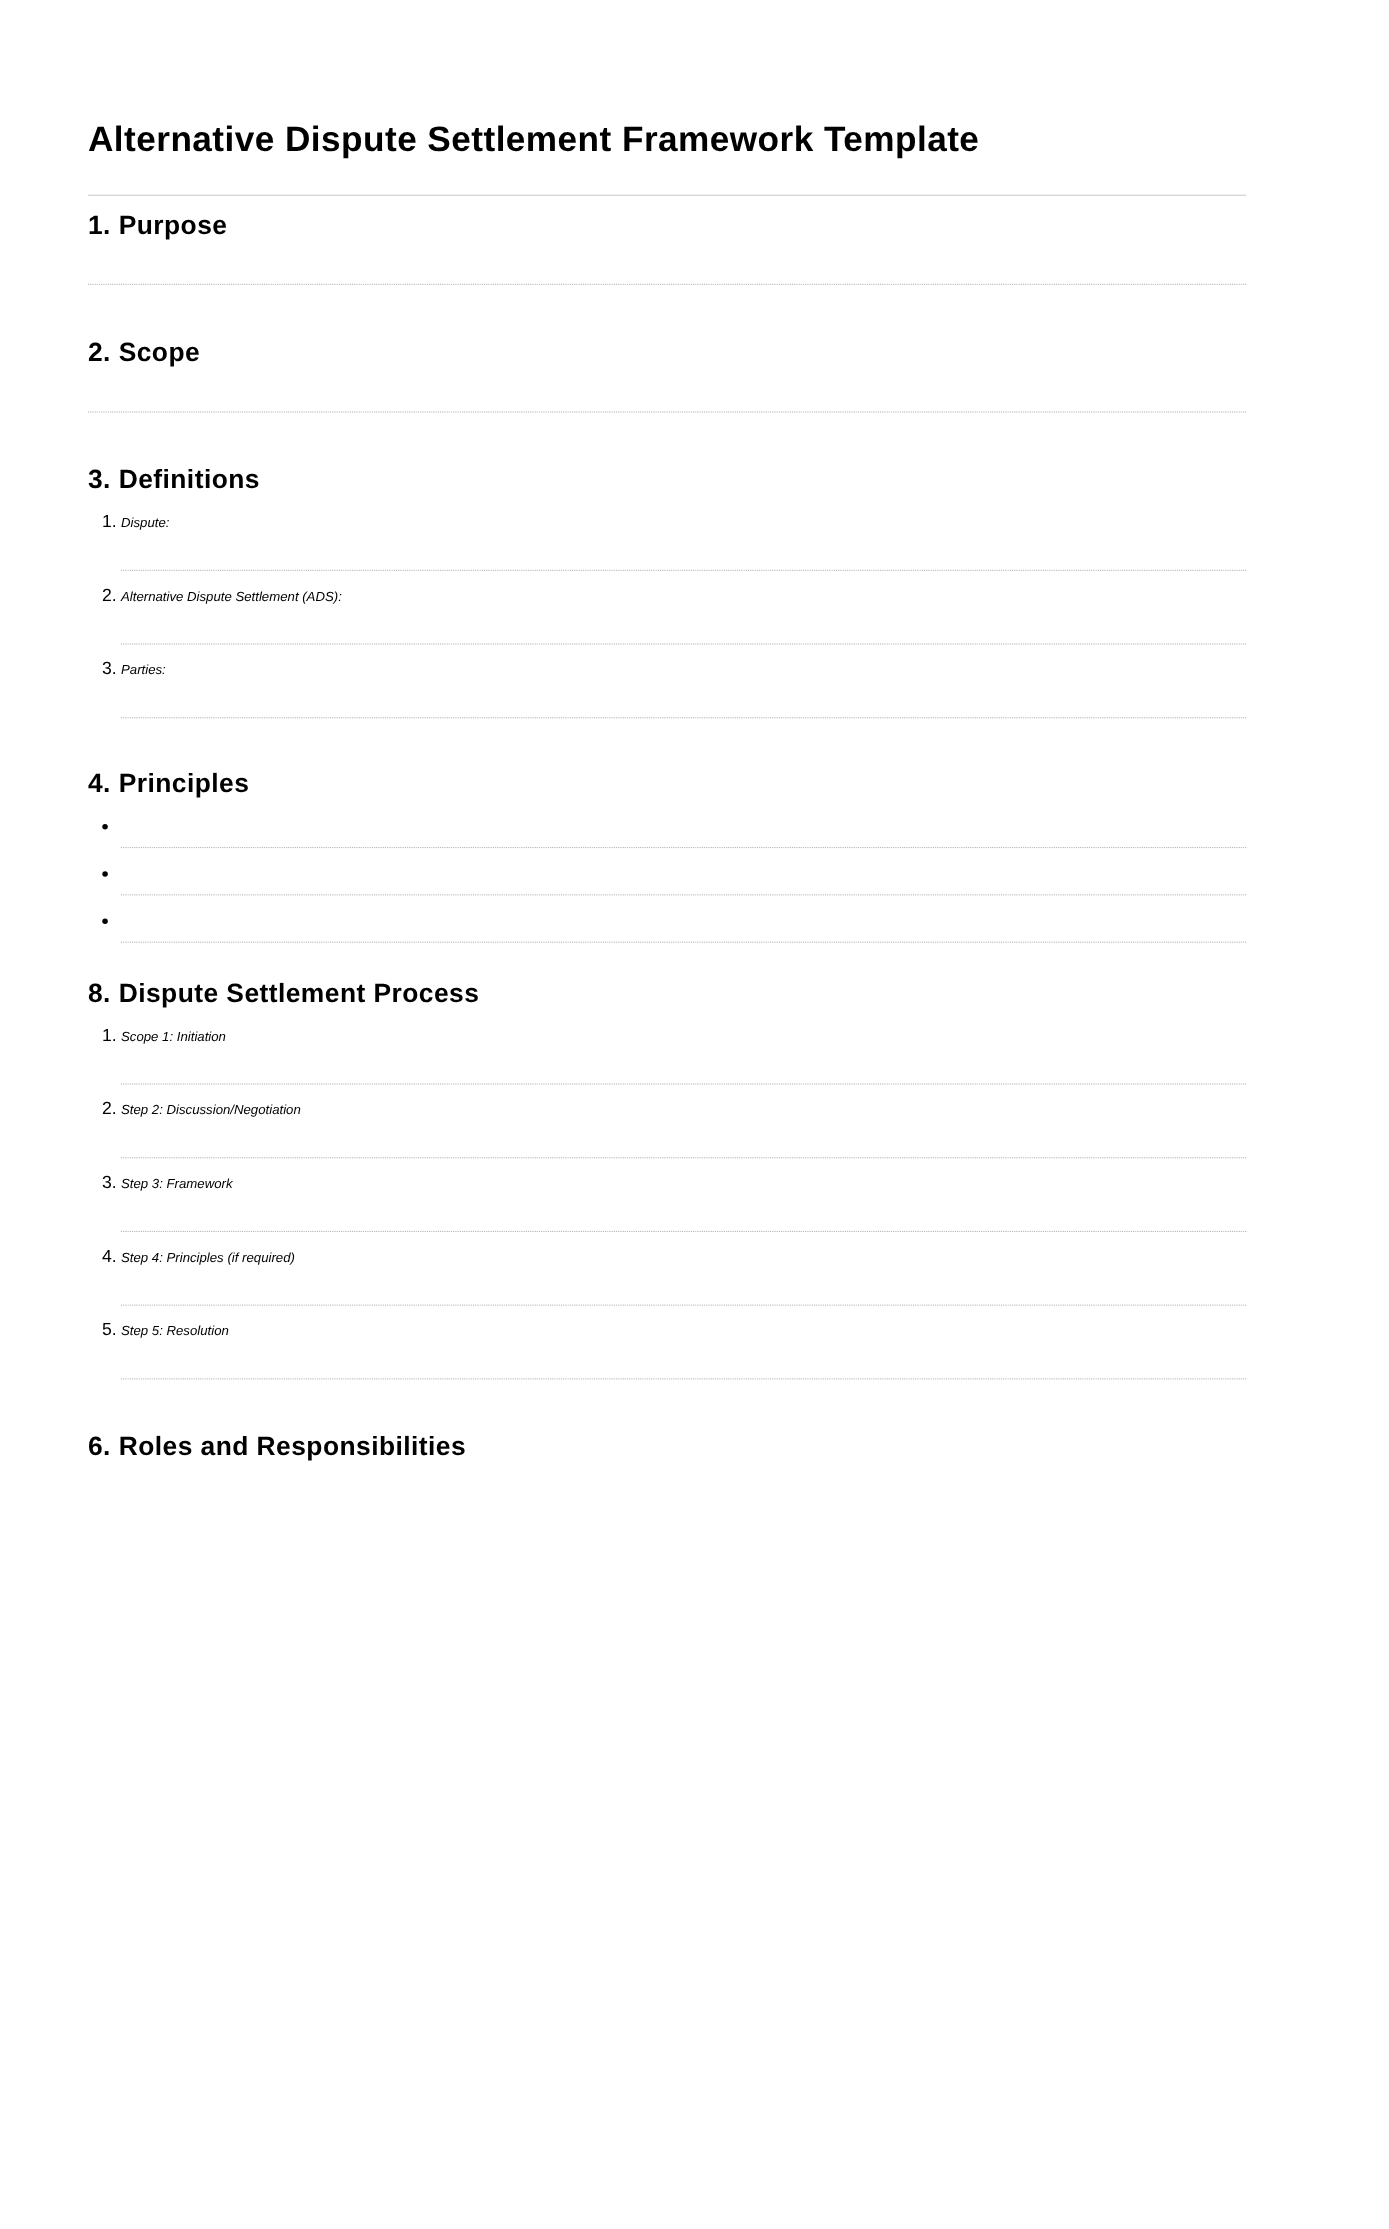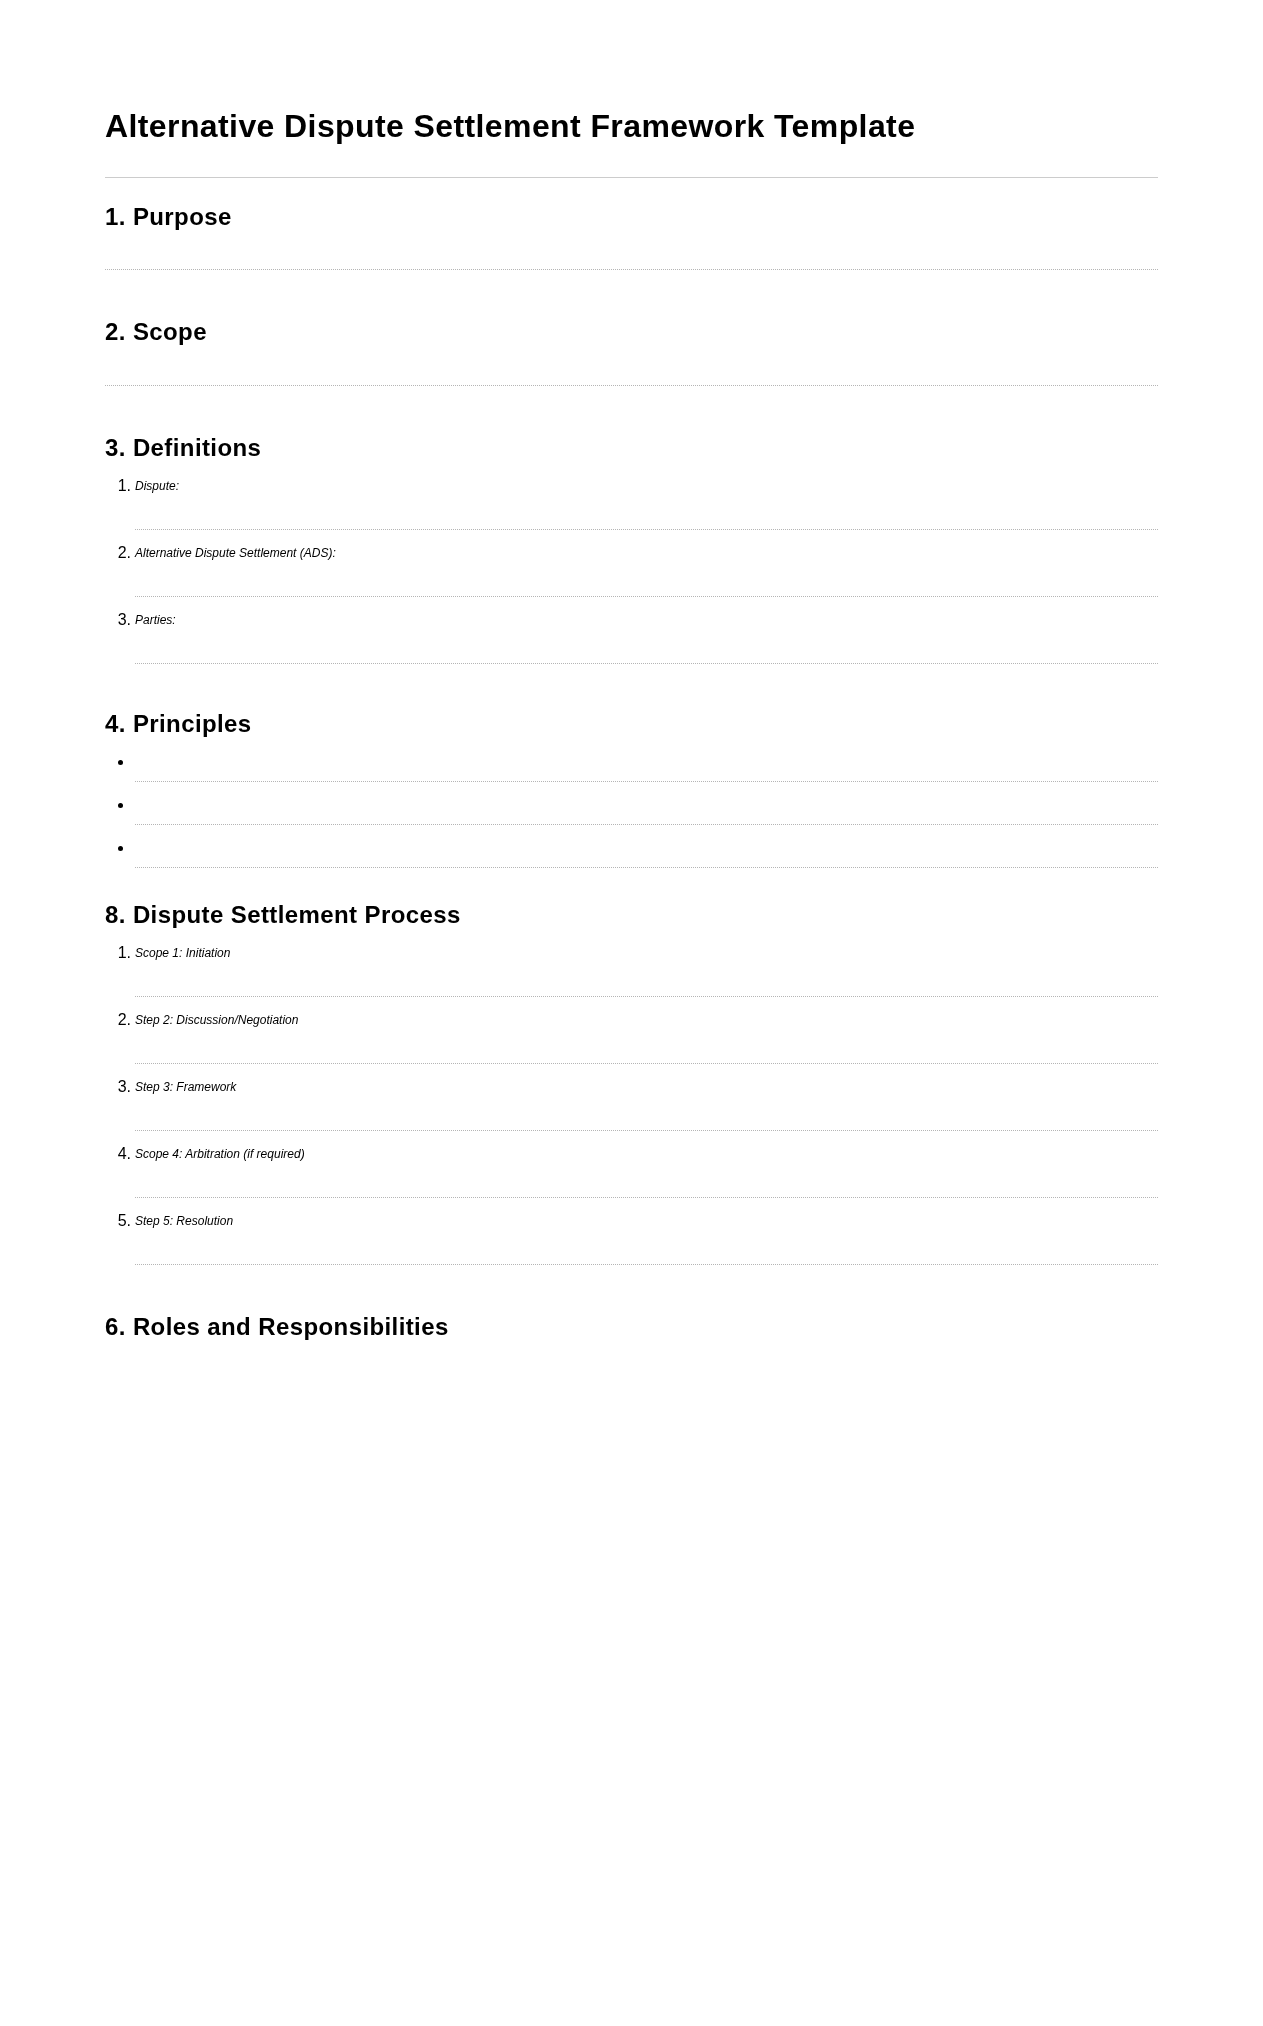--- a/index.html
+++ b/index.html
@@ -1,21 +1,21 @@
 <!DOCTYPE html>
 <html><head>
 <meta charset="utf-8">
 <style>
   html, body { margin: 0; padding: 0; background: #ffffff; }
   body { width: 1263px; height: 2026px; font-family: "Liberation Sans", sans-serif; color: #000; }
-  .page { position: relative; padding-left: 105px; width: 1053px; padding-top: 107px; }
+  .page { position: relative; padding-left: 80px; width: 1053px; padding-top: 107px; }
   h1 { margin: 0; font-size: 32px; line-height: 38px; font-weight: bold; letter-spacing: 0.4px; }
   hr.title-rule { margin: 32px 0 0 0; border: 0; border-top: 1px solid #cccccc; height: 0; }
   h2 { margin: 0; font-size: 24px; line-height: 28px; font-weight: bold; letter-spacing: 0.4px; }
-  .sec-first h2 { margin-top: 25px; }
+  .sec-first h2 { margin-top: 14px; }
   .sec h2 { margin-top: 48px; }
   .section-field { height: 39px; box-sizing: border-box; border-bottom: 1px dotted #b5b5b5; }
   ol.items, ul.items { list-style: none; margin: 14px 0 0 0; padding: 0 0 0 30px; }
   li.item { position: relative; margin-bottom: 13px; }
   li.item:last-child { margin-bottom: 0; }
   .marker { position: absolute; left: -30px; width: 26px; text-align: right; font-size: 16px; line-height: 20px; }
   .bullet { position: absolute; left: -17px; top: 8px; width: 5px; height: 5px; border-radius: 50%; background: #000; }
   .item-text { font-size: 12px; line-height: 20px; height: 20px; white-space: nowrap; font-style: italic; }
   .item-field { height: 34px; box-sizing: border-box; border-bottom: 1px dotted #b5b5b5; }
   .bullet-field { height: 10px; box-sizing: border-box; border-bottom: 1px dotted #b5b5b5; }
@@ -92,21 +92,21 @@
         <div class="item-text">Step 2: Discussion/Negotiation</div>
         <div class="item-field"></div>
       </li>
       <li class="item">
         <span class="marker">3.</span>
         <div class="item-text">Step 3: Framework</div>
         <div class="item-field"></div>
       </li>
       <li class="item">
         <span class="marker">4.</span>
-        <div class="item-text">Scope 4: Arbitration (if required)</div>
+        <div class="item-text">Step 4: Principles (if required)</div>
         <div class="item-field"></div>
       </li>
       <li class="item">
         <span class="marker">5.</span>
         <div class="item-text">Step 5: Resolution</div>
         <div class="item-field"></div>
       </li>
     </ol>
   </div>
 

